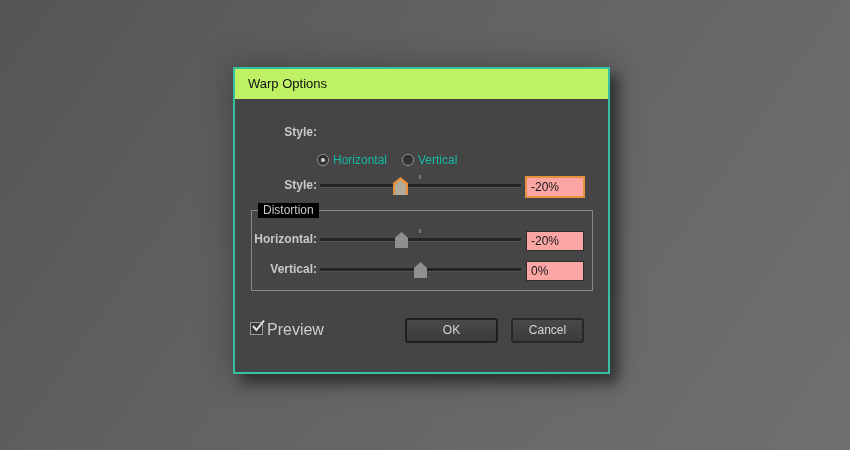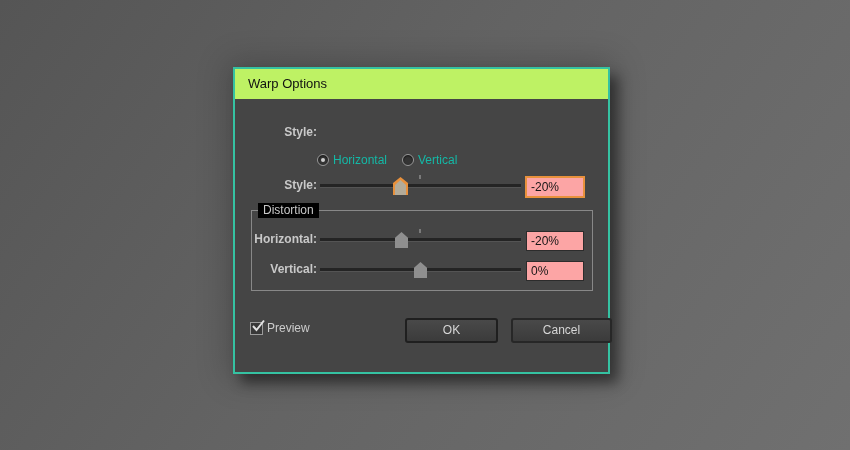--- a/index.html
+++ b/index.html
@@ -59,29 +59,29 @@
     background:#fca5a5;border:1px solid #2c2c2c;color:#161616;font-size:12px;
     font-family:"Liberation Sans",sans-serif;padding:0 0 0 4px;outline:none;
   }
   .vfield.focused{left:290px;width:60px;height:22px;border:2px solid #e8913c;}
   
   .group-box{position:absolute;left:16px;top:141px;width:342px;height:81px;box-sizing:border-box;border:1px solid #888888;}
   .group-legend{position:absolute;left:23px;top:134px;background:#000000;padding:0 5px;font-size:12px;color:#c9c9c9;line-height:15px;}
   
   .checkbox{position:absolute;left:15px;top:253px;width:13px;height:13px;box-sizing:border-box;background:#383838;border:1px solid #9b9b9b;}
   .checkmark{position:absolute;left:0px;top:-4px;}
-  .cb-label{position:absolute;left:32px;top:252px;font-size:12px;color:#cccccc;}
+  .cb-label{position:absolute;left:32px;top:252px;font-size:16px;color:#cccccc;}
   
   .btn{
     position:absolute;top:249px;height:25px;box-sizing:border-box;border-radius:3px;
     background:linear-gradient(#494949,#3b3b3b);color:#d6d6d6;font-size:12px;
     text-align:center;line-height:21px;cursor:default;
   }
   .btn-ok{left:170px;width:93px;border:2px solid #1f1f1f;}
-  .btn-cancel{left:276px;width:101px;border:2px solid #272727;}
+  .btn-cancel{left:276px;width:73px;border:2px solid #272727;}
 </style>
 </head>
 <body>
 
 <div class="dialog">
 
   <div class="titlebar">
     <span>Warp Options</span>
   </div>
 

